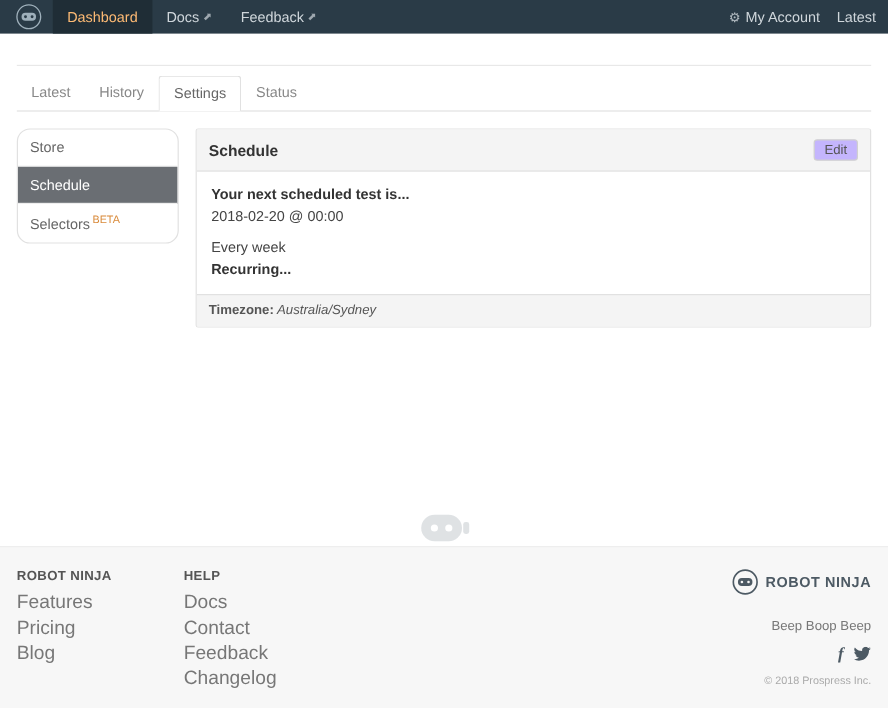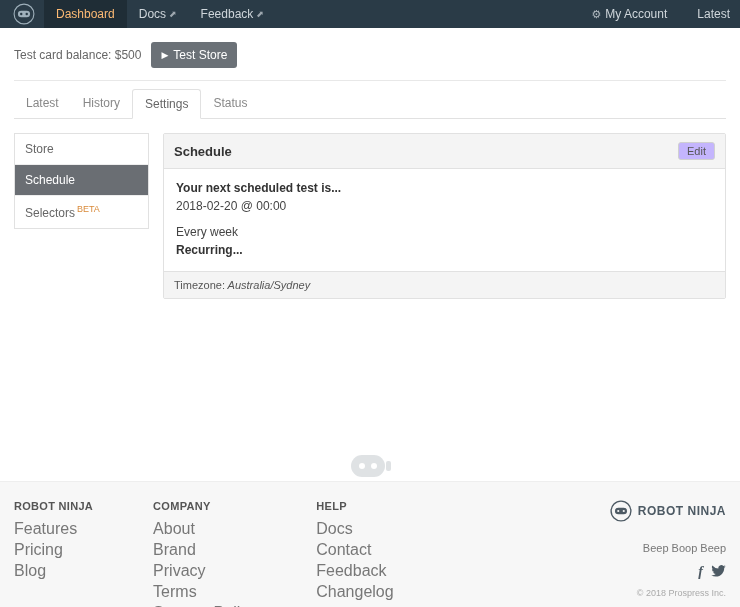--- a/index.html
+++ b/index.html
@@ -6,55 +6,55 @@
   body{font-family:-apple-system,Helvetica,Arial,sans-serif;font-size:13px;color:#333;background:#fff;width:740px}
   a{text-decoration:none;color:inherit;cursor:pointer}
 
   
   .topbar{background:#2a3b47;color:#cfd6db;height:28px;display:flex;align-items:center;padding:0 10px 0 4px;}
   .logo-wrap{width:40px;display:flex;justify-content:center}
   .navlinks{display:flex;align-items:center;height:100%}
   .navlink{padding:0 12px;height:28px;display:flex;align-items:center;font-size:12px;color:#cfd6db}
   .navlink.active{background:#1f2d36;color:#fdba74}
   .ext{font-size:9px;margin-left:3px;opacity:.7}
-  .nav-right{margin-left:auto;display:flex;align-items:center;gap:30px;font-size:12px}
+  .nav-right{margin-left:auto;display:flex;align-items:center;gap:14px;font-size:12px}
   .gear{font-size:11px;opacity:.8;margin-right:4px}
 
   .page{padding:10px 14px 0 14px}
   .toprow{display:flex;align-items:center;justify-content:space-between;padding:4px 0 12px}
   .dropdown-btn{border:1px solid #d8d8d8;border-radius:3px;background:#fff;padding:5px 10px;font-size:12px;color:#555;display:flex;align-items:center;gap:6px;cursor:pointer}
   .caret{font-size:8px;color:#666}
   .balance-area{display:flex;align-items:center;gap:10px;font-size:12px;color:#666}
   .test-store-btn{background:#6b7177;color:#fff;border:none;border-radius:3px;padding:6px 10px;font-size:12px;display:flex;align-items:center;gap:5px;cursor:pointer}
   .play{font-size:9px}
   hr.sep{border:none;border-top:1px solid #e8e8e8;margin:0 0 8px}
 
   
   .tabs{display:flex;border-bottom:1px solid #e1e1e1;font-size:12px;color:#888}
   .tab{padding:7px 12px;cursor:pointer}
   .tab.active{border:1px solid #e1e1e1;border-bottom:1px solid #fff;margin-bottom:-1px;border-radius:3px 3px 0 0;background:#fff;color:#666}
 
   
   .cols{display:flex;gap:14px;margin-top:14px;align-items:flex-start}
-  .side{width:135px;border:1px solid #e1e1e1;border-radius:0;overflow:hidden}
+  .side{width:135px;border:1px solid #e1e1e1;border-radius:11px;overflow:hidden}
   .side-item{padding:8px 10px;font-size:12px;color:#666;border-bottom:1px solid #eee;cursor:pointer}
   .side-item:last-child{border-bottom:none}
   .side-item.active{background:#6a6e73;color:#fff}
   .beta{color:#d98a3a;font-size:9px;font-weight:400;vertical-align:super;margin-left:2px}
 
   .panel{flex:1;border:1px solid #e1e1e1;border-radius:2px}
   .panel-head{background:#f4f4f4;border-bottom:1px solid #e1e1e1;padding:8px 10px;display:flex;align-items:center;justify-content:space-between}
   .panel-title{font-weight:700;font-size:13px;color:#333}
   .edit-btn{border:1px solid #d0d0d0;background:#c4b5fd;border-radius:3px;padding:2px 8px;font-size:11px;color:#555;cursor:pointer}
   .panel-body{padding:12px 12px 10px;font-size:12px;color:#444}
   .panel-body b{font-weight:700;color:#333}
   .panel-body p{margin-bottom:4px}
   .panel-body .block{margin-bottom:12px}
   .panel-foot{background:#f4f4f4;border-top:1px solid #e1e1e1;padding:7px 10px;font-size:11px;color:#555;font-style:italic}
-  .panel-foot b{font-style:normal;font-weight:400}
+  .panel-foot b{font-style:normal;font-weight:700}
 
   
   .robot-divider{display:flex;justify-content:center;margin:150px 0 0}
   .robot-divider svg{opacity:.45}
 
   
   footer{background:#f7f7f7;border-top:1px solid #eee;margin-top:0;padding:18px 14px 12px}
   .foot-cols{display:flex;gap:60px}
   .foot-col h4{font-size:11px;font-weight:700;color:#555;margin-bottom:8px;letter-spacing:.3px}
   .foot-col a{display:block;font-size:16px;color:#777;margin-bottom:3px}
@@ -89,27 +89,20 @@
   </div>
   <div class="nav-right">
     <a><span class="gear">⚙</span><span>My Account</span></a>
     <a>Latest</a>
   </div>
 </div>
 
 <div class="page">
 
   <div class="toprow">
-    <div class="balance-area">
-      <span>Test card balance: $500</span>
-      <button class="test-store-btn">
-        <span class="play">▶</span>
-        <span>Test Store</span>
-      </button>
-    </div>
   </div>
   <hr class="sep">
 
   <div class="tabs">
     <div class="tab">Latest</div>
     <div class="tab">History</div>
     <div class="tab active">Settings</div>
     <div class="tab">Status</div>
   </div>
 
@@ -156,28 +149,20 @@
 
 <footer>
   <div class="foot-cols">
     <div class="foot-col">
       <h4>ROBOT NINJA</h4>
       <a>Features</a>
       <a>Pricing</a>
       <a>Blog</a>
     </div>
     <div class="foot-col">
-      <h4>COMPANY</h4>
-      <a>About</a>
-      <a>Brand</a>
-      <a>Privacy</a>
-      <a>Terms</a>
-      <a>Support Policy</a>
-    </div>
-    <div class="foot-col">
       <h4>HELP</h4>
       <a>Docs</a>
       <a>Contact</a>
       <a>Feedback</a>
       <a>Changelog</a>
     </div>
     <div class="foot-brand">
       <div class="brand-row">
         <svg width="22" height="22" viewBox="0 0 40 40">
             <circle cx="20" cy="20" r="18" fill="none" stroke="#4d5a64" stroke-width="2.5"></circle>

